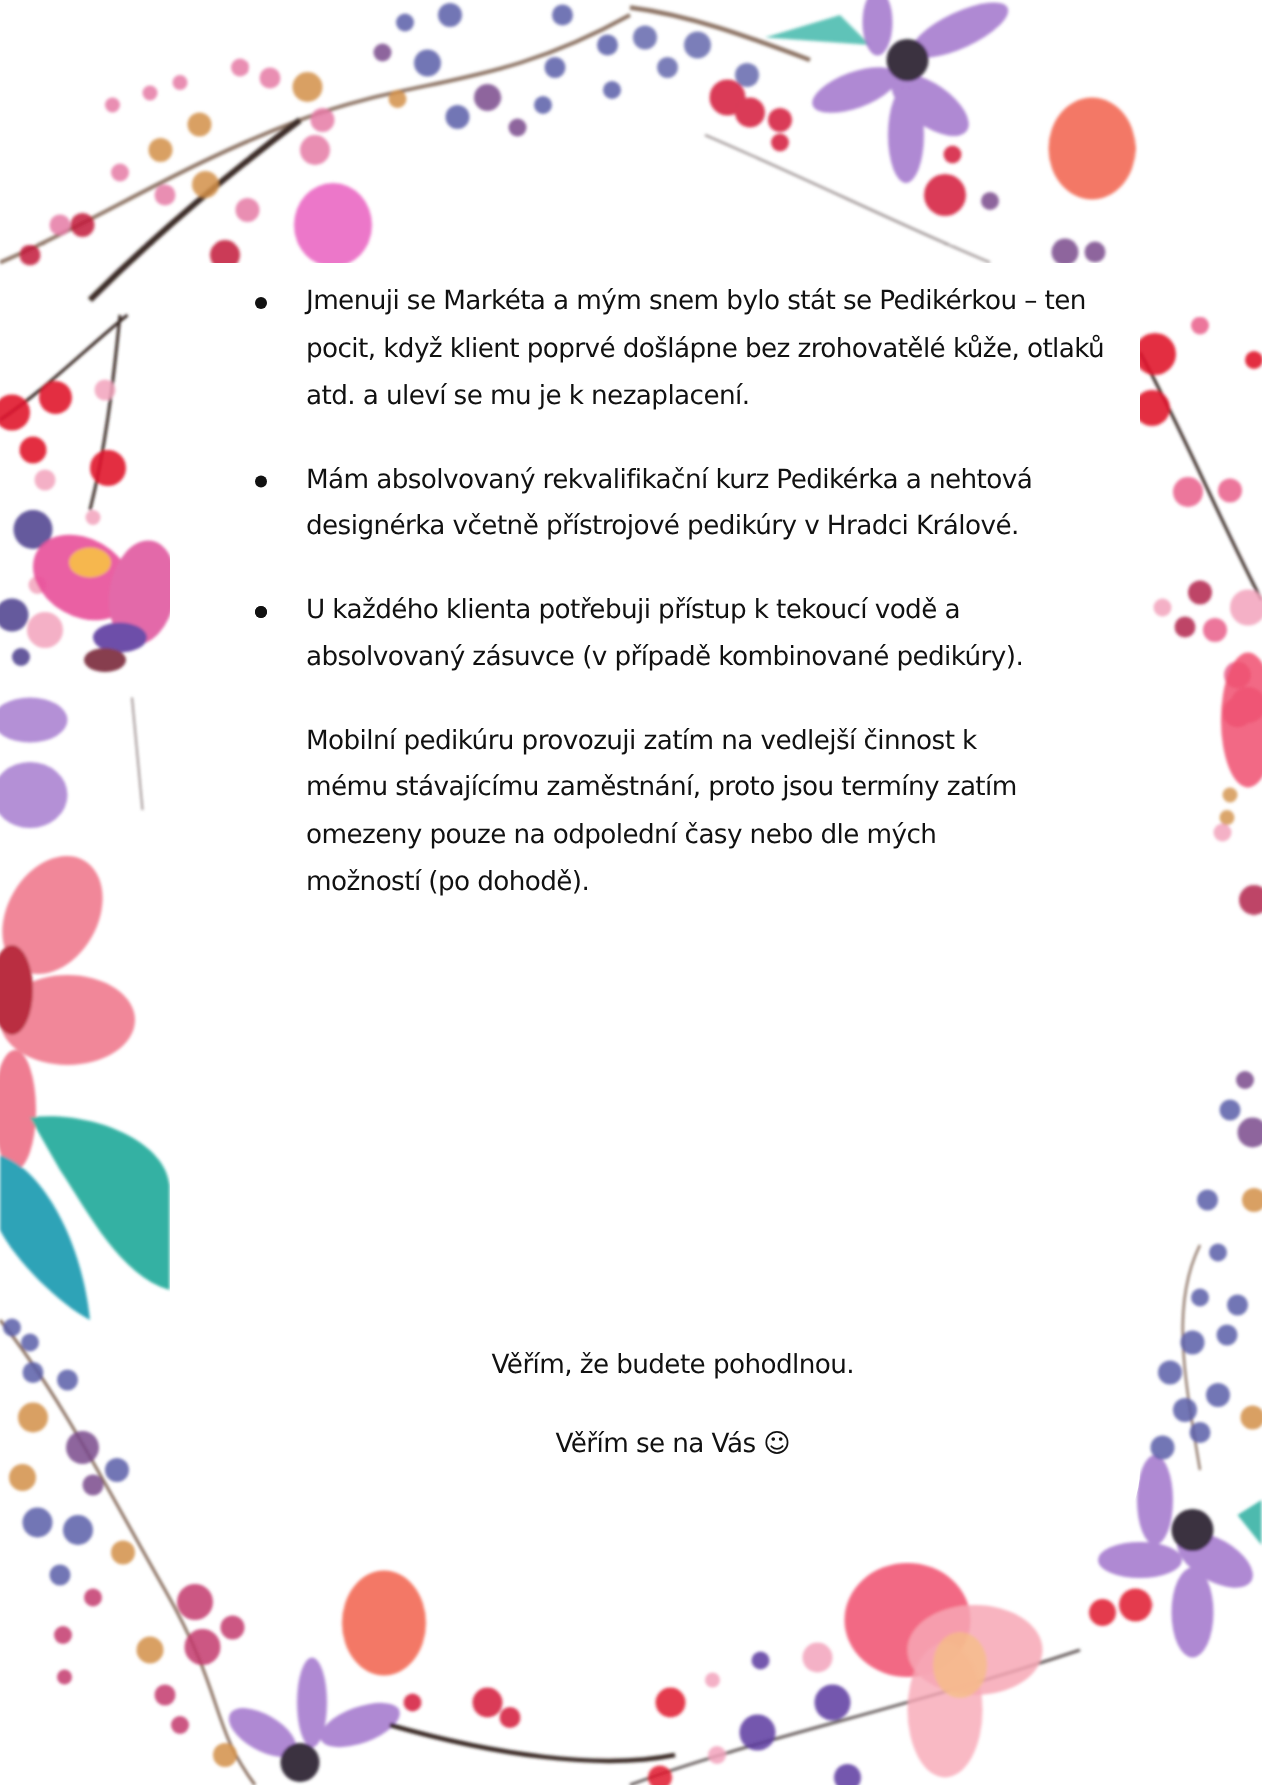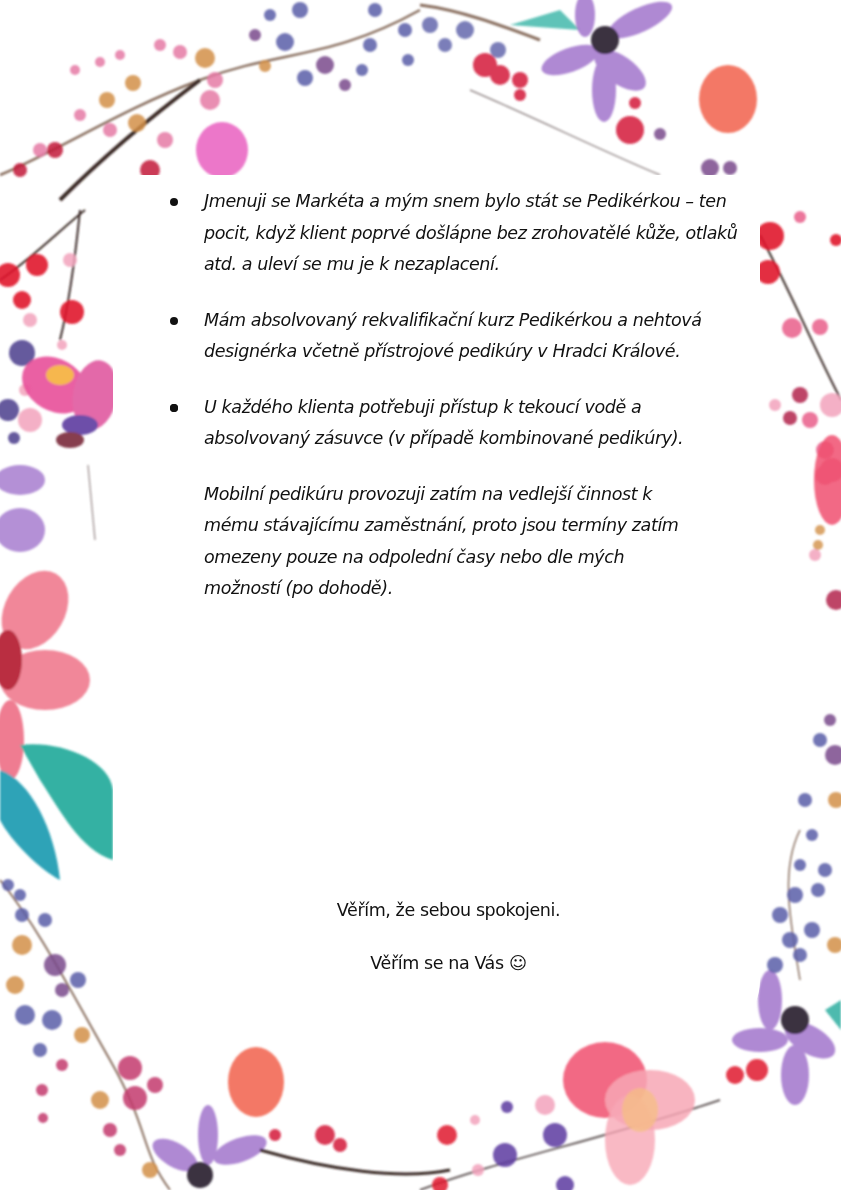--- a/index.html
+++ b/index.html
@@ -15,21 +15,21 @@
     }
     .panel-bottom {
       position: absolute; left: 113px; top: 860px; width: 647px; height: 180px;
       background: #ffffff; z-index: 1;
       border-radius: 0 0 60px 60px;
     }
     .content {
       position: absolute; left: 160px; top: 186px; width: 590px; z-index: 2;
       color: #111111;
       font-family: "DejaVu Sans", sans-serif;
-      font-size: 17.5px; line-height: 31.5px; letter-spacing: -0.4px; font-style: italic;
+      font-size: 17.5px; line-height: 31.5px; letter-spacing: -0.4px;
     }
     ul.bullets { list-style: none; margin: 0; padding: 0; }
     ul.bullets li { position: relative; padding-left: 44px; margin-bottom: 24px; }
     ul.bullets li .dot {
       position: absolute; left: 10px; top: 12px; width: 8px; height: 8px;
       border-radius: 50%; background: #111;
     }
     .note { padding-left: 44px; margin-top: 0; width: 500px; }
     .closing { position: absolute; left: 113px; width: 647px; text-align: center; z-index: 2;
       color: #111; font-size: 17.5px; letter-spacing: -0.4px; font-family: "DejaVu Sans", sans-serif; }
@@ -307,27 +307,27 @@
 <div class="panel-bottom"></div>
 
 <div class="content">
   <ul class="bullets">
     <li>
       <span class="dot"></span>
       <span>Jmenuji se Markéta a mým snem bylo stát se Pedikérkou – ten pocit, když klient poprvé došlápne bez zrohovatělé kůže, otlaků atd. a uleví se mu je k nezaplacení.</span>
     </li>
     <li>
       <span class="dot"></span>
-      <span>Mám absolvovaný rekvalifikační kurz Pedikérkou a nehtová designérka včetně přístrojové pedikúry v Hradci Králové.</span>
+      <span>Mám absolvovaný rekvalifikační kurz Pedikérka a nehtová designérka včetně přístrojové pedikúry v Hradci Králové.</span>
     </li>
     <li>
       <span class="dot"></span>
     </li>
     <li>
       <span class="dot"></span>
       <span>U každého klienta potřebuji přístup k tekoucí vodě a absolvovaný zásuvce (v případě kombinované pedikúry).</span>
     </li>
   </ul>
   <p class="note">Mobilní pedikúru provozuji zatím na vedlejší činnost k mému stávajícímu zaměstnání, proto jsou termíny zatím omezeny pouze na odpolední časy nebo dle mých možností (po dohodě).</p>
 </div>
 
-<div class="closing c1">Věřím, že sebou spokojeni.</div>
+<div class="closing c1">Věřím, že budete pohodlnou.</div>
 <div class="closing c2">Věřím se na Vás ☺</div>
 
 </body></html>

